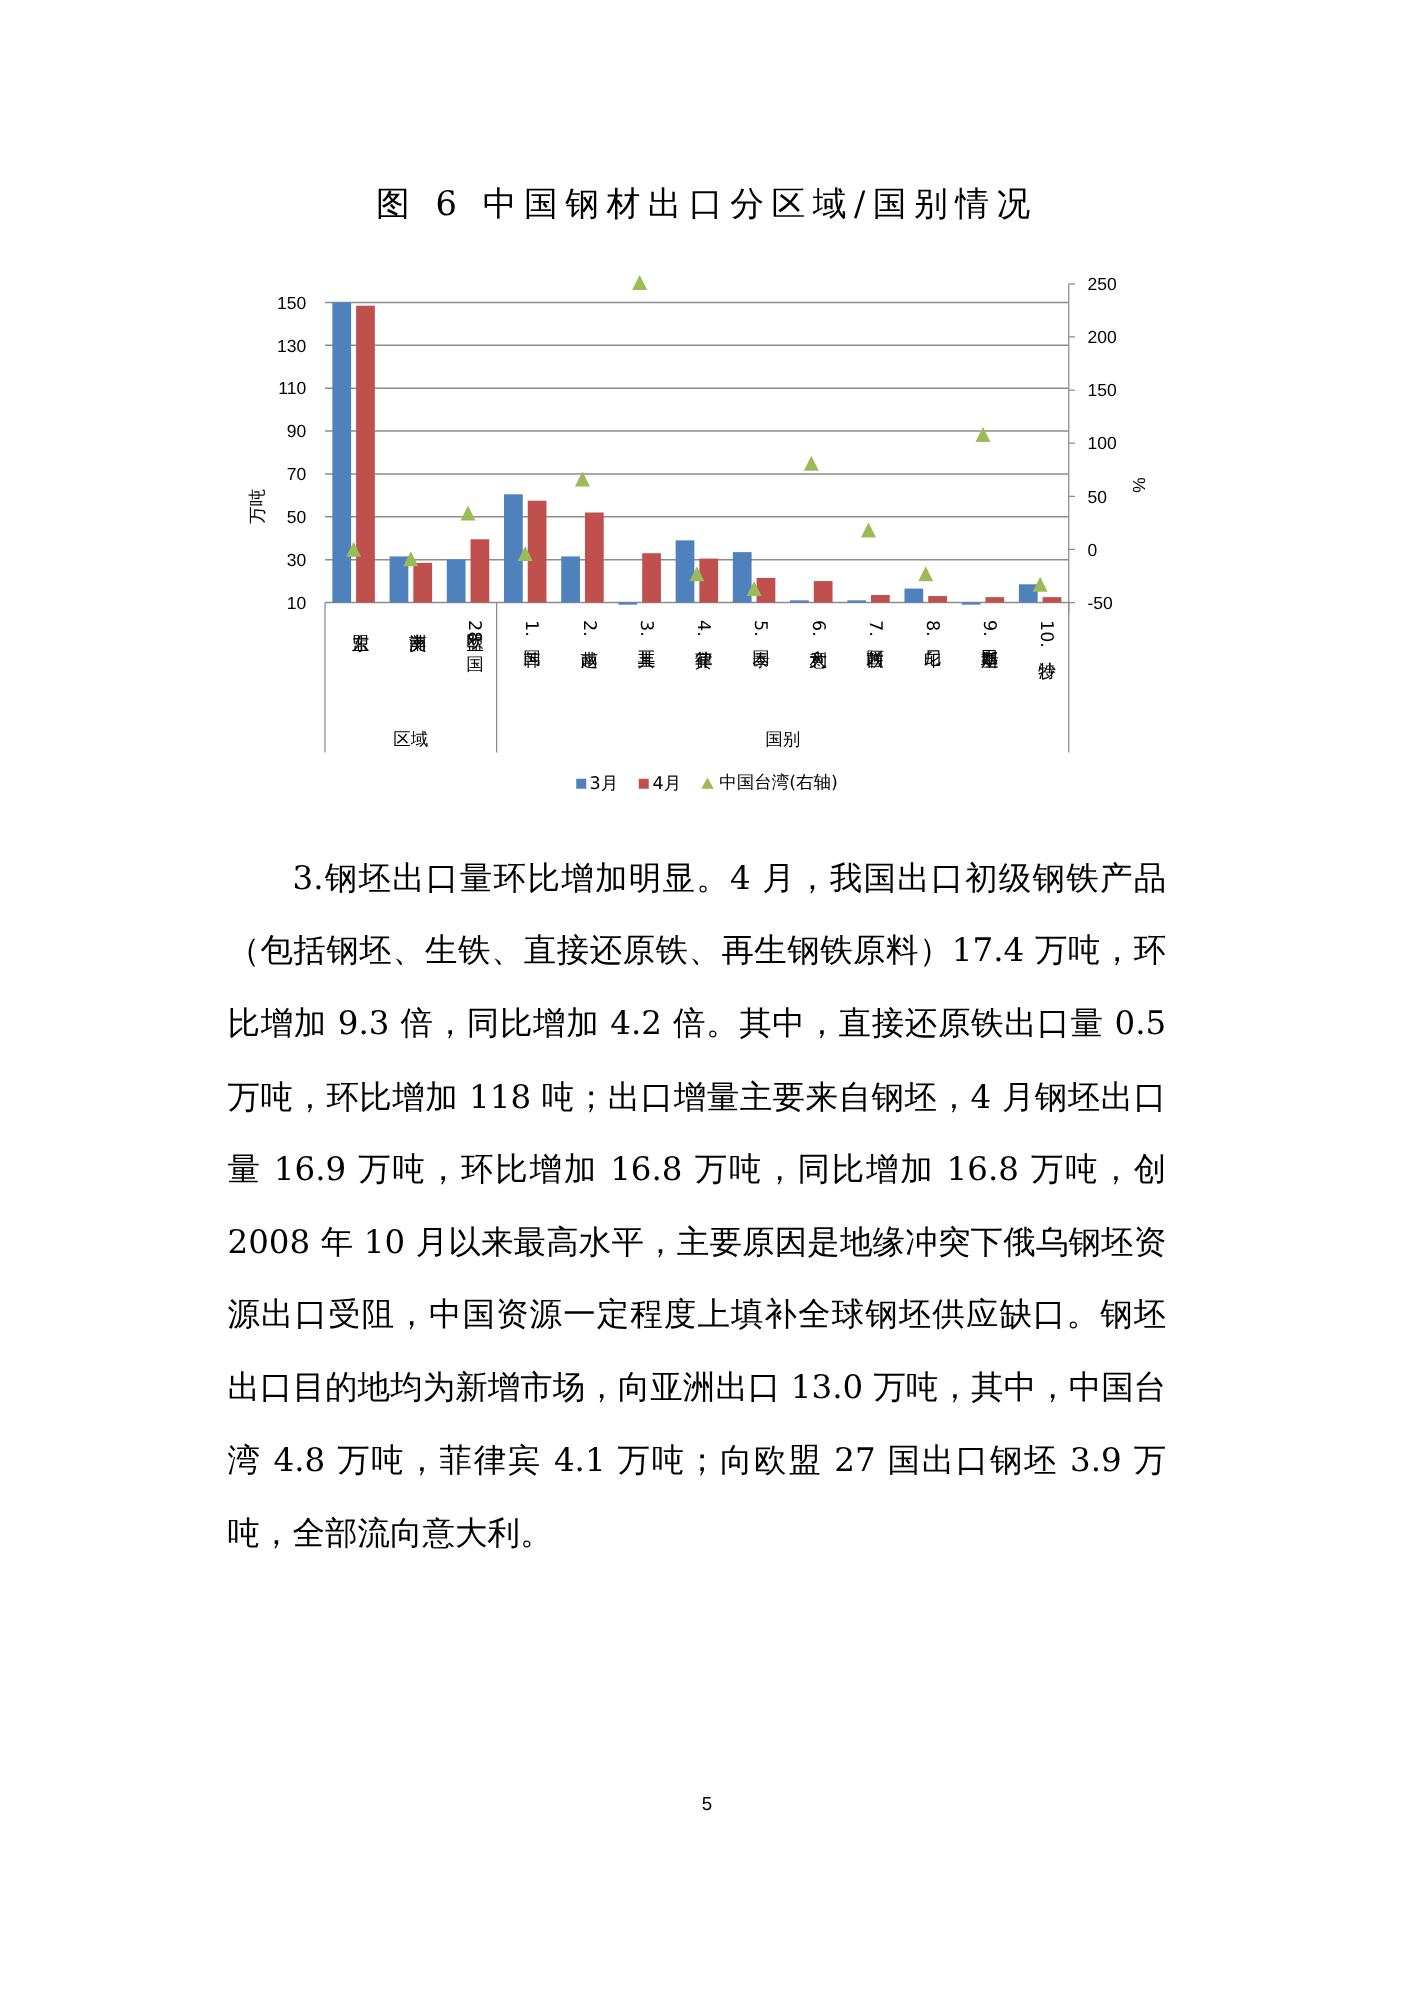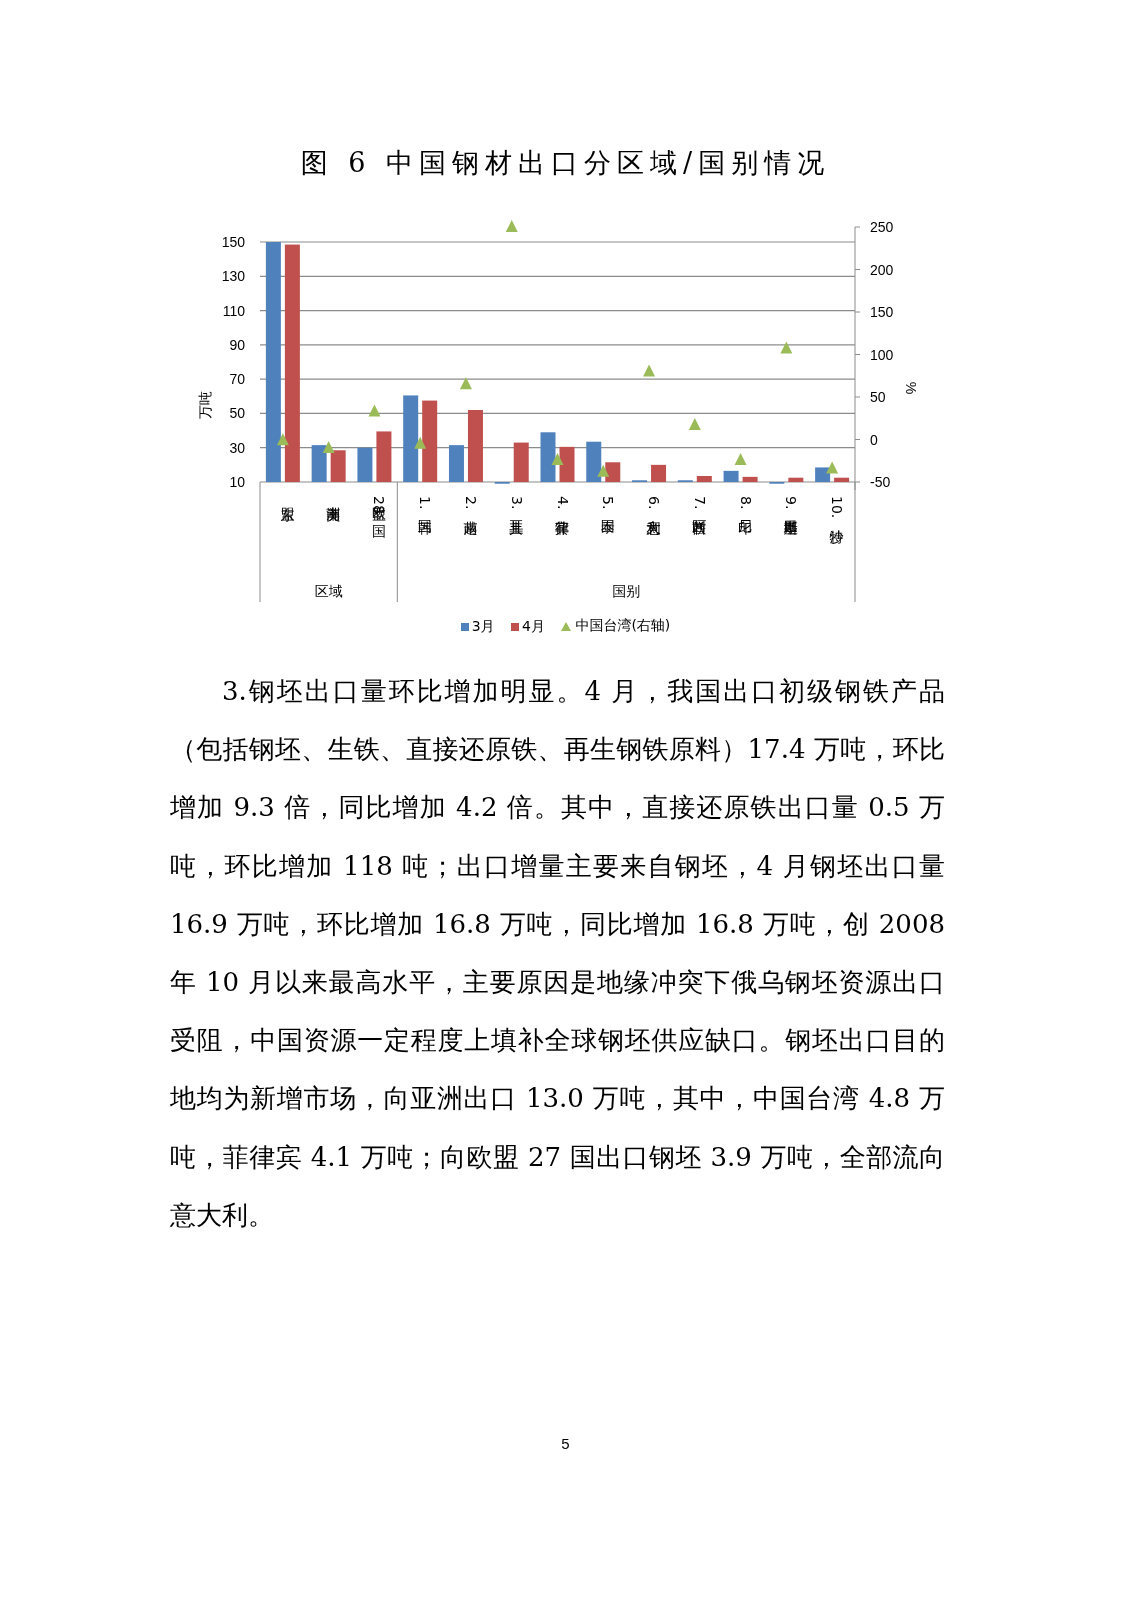--- a/index.html
+++ b/index.html
@@ -13,21 +13,21 @@
   .cat-label { font-family: "DejaVu Sans", sans-serif; font-size: 14px; fill: #000; }
   .legend { position: absolute; left: 0; width: 1131px; top: 617px; text-align: center;
             font-family: "DejaVu Sans", sans-serif; font-size: 14px; }
   .legend-item { display: inline-flex; align-items: center; margin: 0 6px; }
   .sw-sq { display: inline-block; width: 8px; height: 8px; margin-right: 3px; }
   .sw-tri { display: inline-block; width: 0; height: 0; border-left: 5px solid transparent;
             border-right: 5px solid transparent; border-bottom: 9px solid #9bbb59; margin-right: 4px; }
   .body-text { position: absolute; left: 170px; top: 662px; width: 775px;
                font-size: 26px; line-height: 58.2px; text-align: justify;
                font-family: "DejaVu Serif", "Liberation Serif", serif; }
-  .body-text p { margin: 0; text-indent: 52px; }
+  .body-text p { margin: 12px; text-indent: 52px; }
   .page-num { position: absolute; left: 0; width: 1131px; top: 1435px; text-align: center;
               font-family: "Liberation Sans", sans-serif; font-size: 15px; }
 </style>
 </head>
 <body>
 
 <div class="fig-title">图 6  中国钢材出口分区域/国别情况</div>
 
 <div class="chart-wrap">
   <svg id="chart-svg" width="740" height="440">

